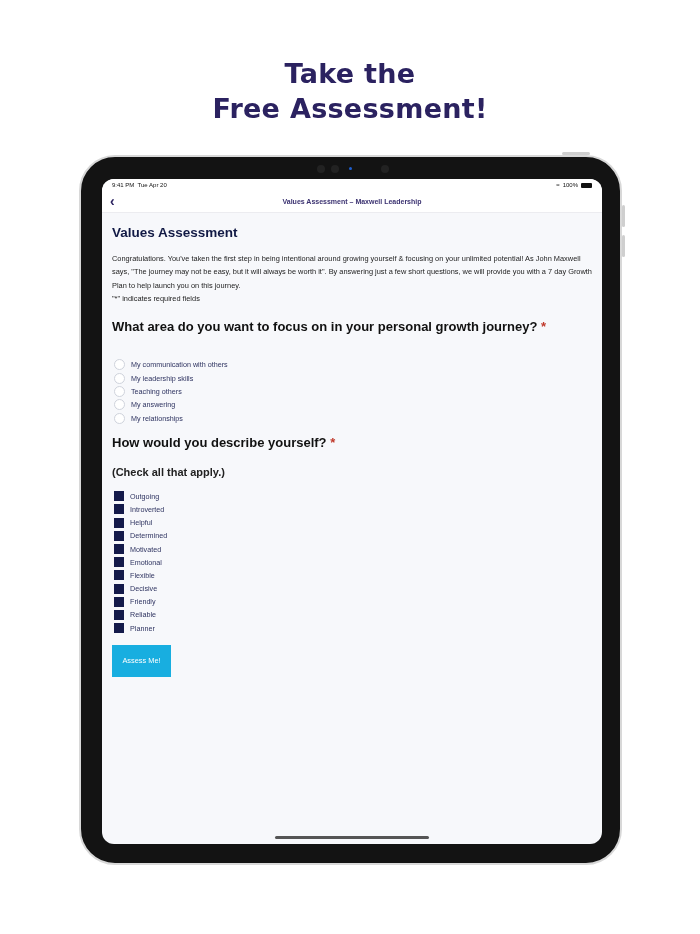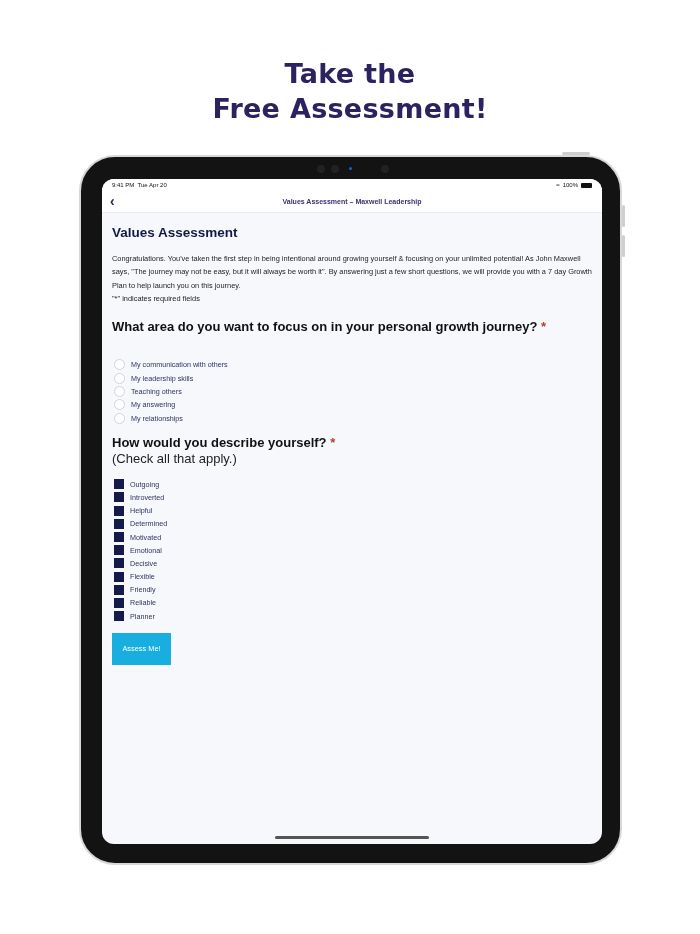--- a/index.html
+++ b/index.html
@@ -19,21 +19,21 @@
   .nav-title { font-size: 7px; font-weight: bold; color: #3a3170; }
   .content { padding: 12px 10px; }
   .page-title { font-size: 13.5px; font-weight: bold; color: #121a45; margin-bottom: 12px; }
   .intro { font-size: 7.4px; line-height: 13.3px; color: #222; }
   .q { font-size: 13px; font-weight: bold; color: #111; margin-top: 14px; }
   .req { color: #c0392b; }
   .radios { margin-top: 24px; }
   .radio-row { display: flex; align-items: center; height: 13.3px; padding-left: 2px; }
   .radio { width: 11px; height: 11px; border-radius: 50%; border: 1px solid #cfd3dc; background: #fff; margin-right: 6px; }
   .opt-label { font-size: 7.2px; color: #2e3360; }
-  .hint { font-size: 13px; color: #222; margin-top: 1px; }
+  .hint { font-size: 11px; color: #222; margin-top: 16px; font-weight: bold; }
   .checks { margin-top: 12px; }
   .check-row { display: flex; align-items: center; height: 13.2px; padding-left: 2px; }
   .check { width: 10px; height: 10px; background: #141a4a; margin-right: 6px; }
   .submit { margin-top: 10px; background: #18aee0; color: #fff; font-size: 7.4px; width: 59px; height: 32px; border: none; display: flex; align-items: center; justify-content: center; }
   .home-indicator { position: absolute; left: 173px; bottom: 5px; width: 154px; height: 3px; background: #555; border-radius: 2px; }
 </style>
 </head>
 <body>
 
 <div class="headline">
@@ -126,25 +126,25 @@
         <div class="check-row">
             <span class="check"></span>
             <span class="opt-label">Motivated</span>
           </div>
         <div class="check-row">
             <span class="check"></span>
             <span class="opt-label">Emotional</span>
           </div>
         <div class="check-row">
             <span class="check"></span>
-            <span class="opt-label">Decisive</span>
+            <span class="opt-label">Flexible</span>
           </div>
         <div class="check-row">
             <span class="check"></span>
-            <span class="opt-label">Flexible</span>
+            <span class="opt-label">Decisive</span>
           </div>
         <div class="check-row">
             <span class="check"></span>
             <span class="opt-label">Friendly</span>
           </div>
         <div class="check-row">
             <span class="check"></span>
             <span class="opt-label">Reliable</span>
           </div>
         <div class="check-row">

